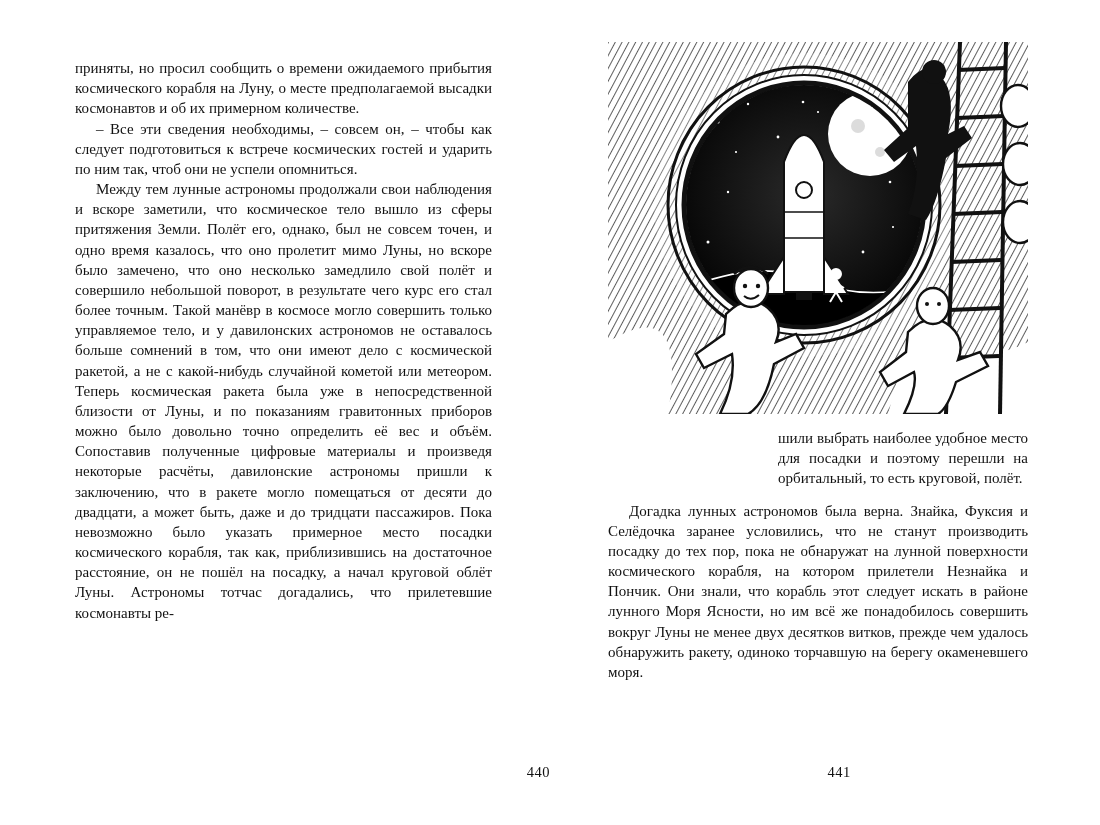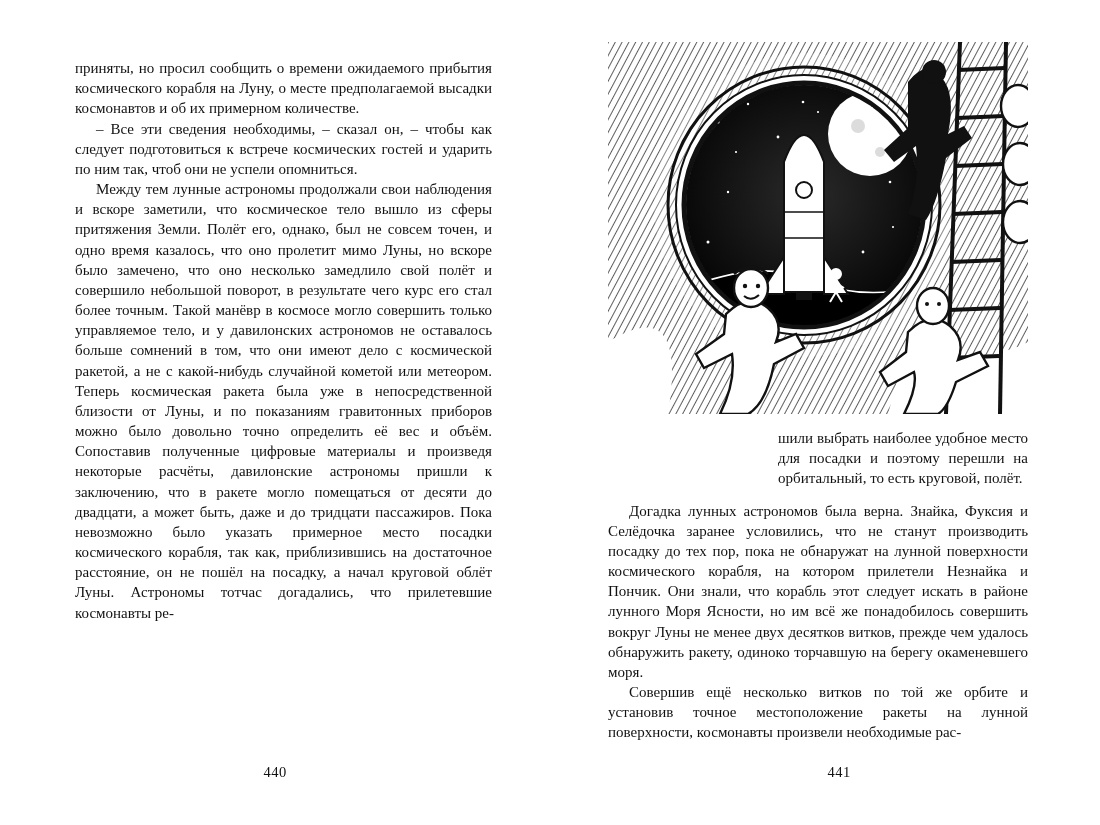--- a/index.html
+++ b/index.html
@@ -47,21 +47,21 @@
   }
   .folio {
     position: absolute;
     bottom: 44px;
     font-size: 14.5px;
     letter-spacing: 0.5px;
     text-align: center;
     width: 100%;
     left: 0;
   }
-  .page-left .folio { padding-right: 17px; }
+  .page-left .folio { padding-right: 17px; text-align: right; }
   .page-right .folio { padding-left: 14px; }
 
   
   .illus {
     position: relative;
     width: 100%;
     height: 372px;
     margin: 0 0 14px 0;
     overflow: hidden;
   }
@@ -74,21 +74,21 @@
   }
 </style>
 </head>
 <body>
 
 <div class="spread">
 
   <div class="page page-left">
     <div class="body-text">
       <p>приняты, но просил сообщить о времени ожидаемого прибытия космического корабля на Луну, о месте предполагаемой высадки космонавтов и об их примерном количестве.</p>
-      <p class="indent">– Все эти сведения необходимы, – сказал он, – чтобы как следует подготовиться к встрече космических гостей и ударить по ним так, чтоб они не успели опомниться.</p>
+      <p class="indent">– Все эти сведения необходимы, – совсем он, – чтобы как следует подготовиться к встрече космических гостей и ударить по ним так, чтоб они не успели опомниться.</p>
       <p class="indent">Между тем лунные астрономы продолжали свои наблюдения и вскоре заметили, что космическое тело вышло из сферы притяжения Земли. Полёт его, однако, был не совсем точен, и одно время казалось, что оно пролетит мимо Луны, но вскоре было замечено, что оно несколько замедлило свой полёт и совершило небольшой поворот, в результате чего курс его стал более точным. Такой манёвр в космосе могло совершить только управляемое тело, и у давилонских астрономов не оставалось больше сомнений в том, что они имеют дело с космической ракетой, а не с какой-нибудь случайной кометой или метеором. Теперь космическая ракета была уже в непосредственной близости от Луны, и по показаниям гравитонных приборов можно было довольно точно определить её вес и объём. Сопоставив полученные цифровые материалы и произведя некоторые расчёты, давилонские астрономы пришли к заключению, что в ракете могло помещаться от десяти до двадцати, а может быть, даже и до тридцати пассажиров. Пока невозможно было указать примерное место посадки космического корабля, так как, приблизившись на достаточное расстояние, он не пошёл на посадку, а начал круговой облёт Луны. Астрономы тотчас догадались, что прилетевшие космонавты ре-</p>
     </div>
     <div class="folio">440</div>
   </div>
 
   <div class="page page-right">
 
     <div class="illus">
       <svg width="420" height="372" viewBox="0 0 420 372" xmlns="http://www.w3.org/2000/svg">
         <defs>
@@ -208,19 +208,18 @@
         </g>
       </svg>
     </div>
 
     <div class="body-text right-col-after">
       <p>шили выбрать наиболее удобное место для посадки и поэтому перешли на орбитальный, то есть круговой, полёт.</p>
     </div>
 
     <div class="body-text flow-after">
       <p class="indent">Догадка лунных астрономов была верна. Знайка, Фуксия и Селёдочка заранее условились, что не станут производить посадку до тех пор, пока не обнаружат на лунной поверхности космического корабля, на котором прилетели Незнайка и Пончик. Они знали, что корабль этот следует искать в районе лунного Моря Ясности, но им всё же понадобилось совершить вокруг Луны не менее двух десятков витков, прежде чем удалось обнаружить ракету, одиноко торчавшую на берегу окаменевшего моря.</p>
-      <p class="indent">Совершив ещё несколько витков по той же орбите и установив точное местоположение ракеты на лунной поверхности, космонавты произвели необходимые рас-</p>
     </div>
 
     <div class="folio">441</div>
   </div>
 
 </div>
 
 </body></html>

